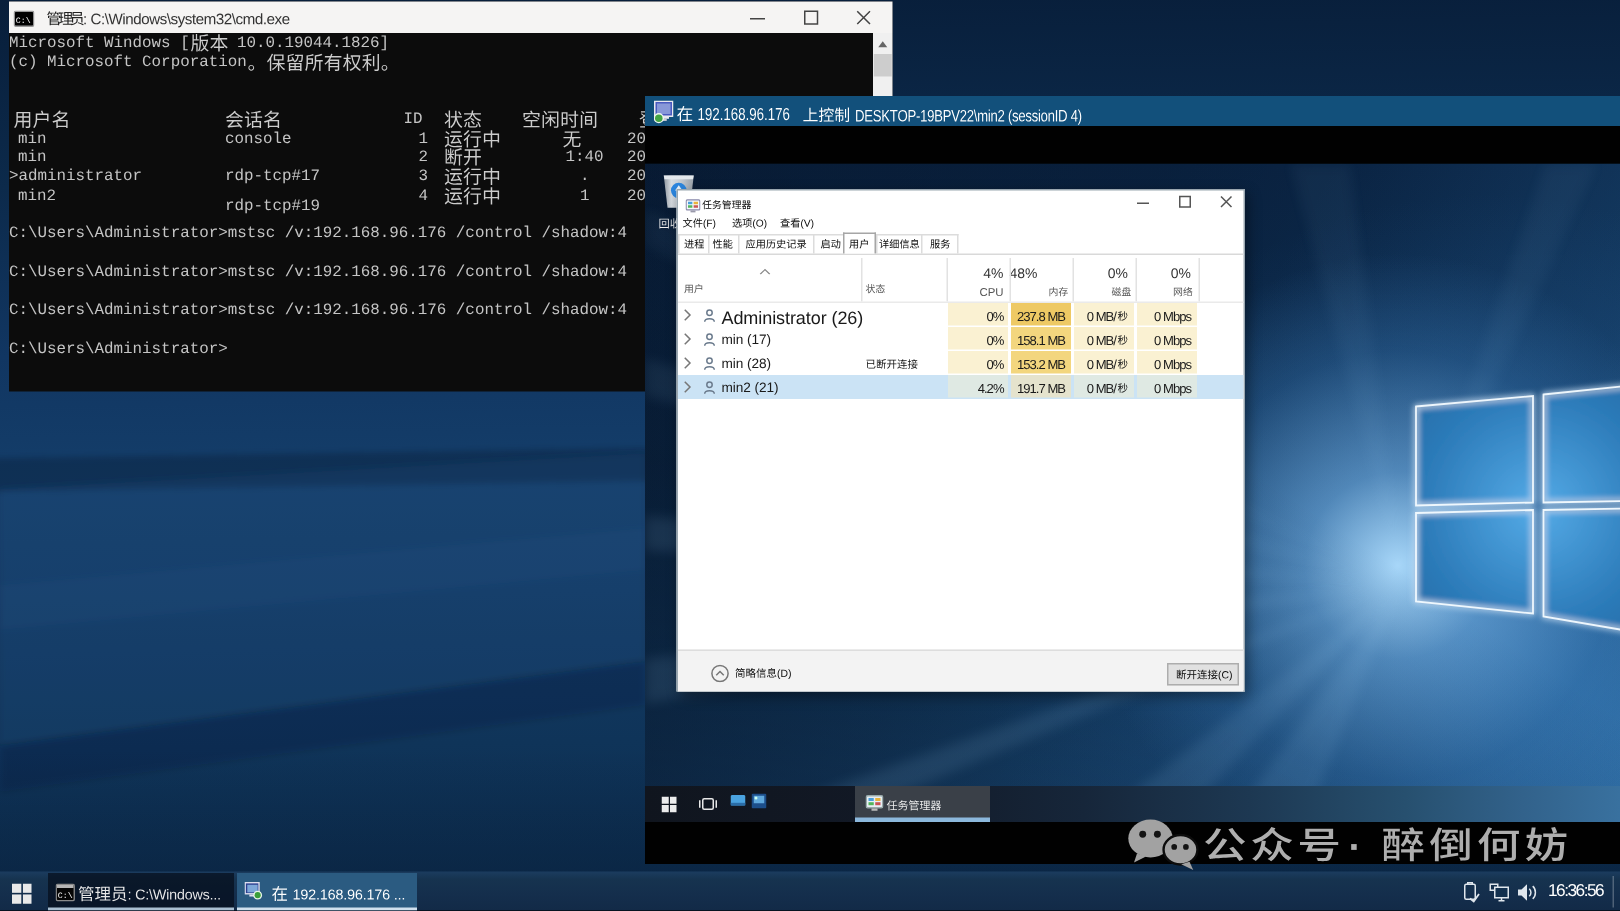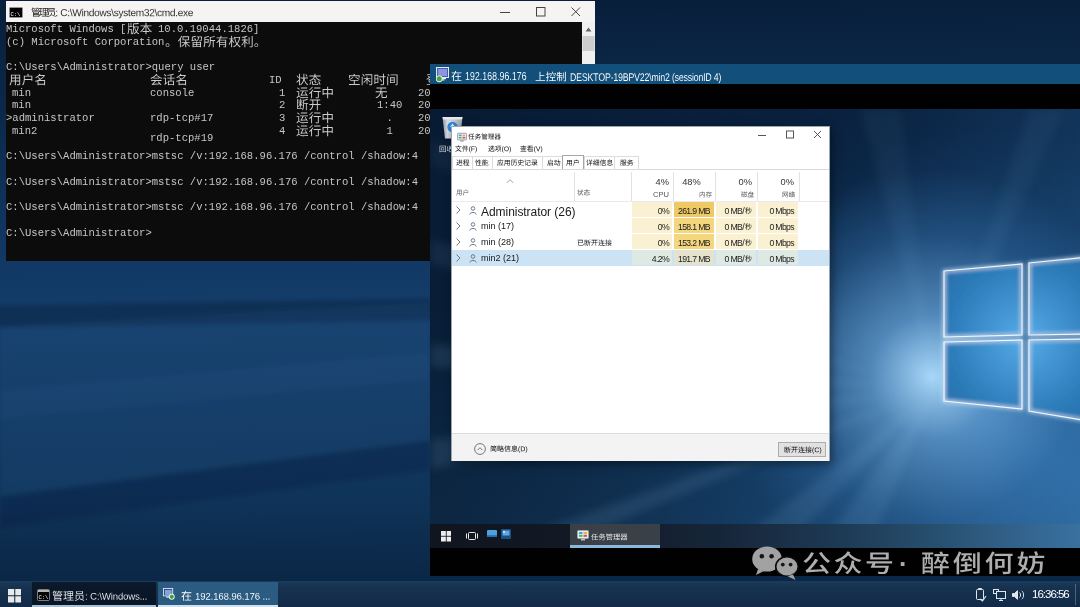--- a/index.html
+++ b/index.html
@@ -208,21 +208,20 @@
     <svg style="position:absolute;left:164.6px;top:34.9px;overflow:visible" width="101.6" height="15.1" viewBox="0 -900 8067 1200" fill="#cdcdcd">
       <use href="#G3002c" x="0"></use>
       <use href="#G4FDDc" x="1008"></use>
       <use href="#G7559c" x="2017"></use>
       <use href="#G6240c" x="3025"></use>
       <use href="#G6709c" x="4034"></use>
       <use href="#G6743c" x="5042"></use>
       <use href="#G5229c" x="6050"></use>
       <use href="#G3002c" x="7059"></use>
     </svg>
-    <div class="m" style="left:6.0px;top:61.32px;color:#c5c5c5">C:\Users\Administrator&gt;query user</div>
     <svg style="position:absolute;left:8.5px;top:73.0px;overflow:visible" width="38.1" height="15.1" viewBox="0 -900 3025 1200" fill="#cdcdcd">
       <use href="#G7528c" x="0"></use>
       <use href="#G6237c" x="1008"></use>
       <use href="#G540Dc" x="2017"></use>
     </svg>
     <svg style="position:absolute;left:150.0px;top:73.0px;overflow:visible" width="38.1" height="15.1" viewBox="0 -900 3025 1200" fill="#cdcdcd">
       <use href="#G4F1Ac" x="0"></use>
       <use href="#G8BDDc" x="1008"></use>
       <use href="#G540Dc" x="2017"></use>
     </svg>
@@ -556,21 +555,21 @@
     </svg>
     <svg style="position:absolute;left:577.0px;top:188.6px;overflow:visible" width="13.2" height="7.9" viewBox="0 -900 2000 1200" fill="#555555">
       <use href="#G72B6c" x="0"></use>
       <use href="#G6001c" x="1000"></use>
     </svg>
     <svg class="a" style="left:506px;top:178.5px" width="8" height="4.5" viewBox="0 0 10 5">
       <path d="M1 4.5 L5 0.5 L9 4.5" fill="none" stroke="#888" stroke-width="1"></path>
     </svg>
     <div class="a" style="right:0"></div>
     <div class="a" style="left:631px;top:176.5px;width:38px;font-size:9.3px;color:#333;text-align:right">4%</div>
-    <div class="a" style="left:673px;top:176.5px;width:37px;font-size:9.3px;color:#333;text-align:center">48%</div>
+    <div class="a" style="left:673px;top:176.5px;width:37px;font-size:9.3px;color:#333;text-align:left">48%</div>
     <div class="a" style="left:715px;top:176.5px;width:37px;font-size:9.3px;color:#333;text-align:right">0%</div>
     <div class="a" style="left:757px;top:176.5px;width:37px;font-size:9.3px;color:#333;text-align:right">0%</div>
     <div class="a" style="left:631px;top:190px;width:38px;font-size:7.6px;color:#555;text-align:right">CPU</div>
     <svg style="position:absolute;left:698.7px;top:190.6px;overflow:visible" width="13.2" height="7.9" viewBox="0 -900 2000 1200" fill="#555555">
       <use href="#G5185c" x="0"></use>
       <use href="#G5B58c" x="1000"></use>
     </svg>
     <svg style="position:absolute;left:741.2px;top:190.6px;overflow:visible" width="13.2" height="7.9" viewBox="0 -900 2000 1200" fill="#555555">
       <use href="#G78C1c" x="0"></use>
       <use href="#G76D8c" x="1000"></use>
@@ -592,21 +591,21 @@
     <div class="a" style="left:757.5px;top:202.0px;width:40.5px;height:15px;background:#faf1d2"></div>
     <svg class="a" style="left:456px;top:206.0px" width="5" height="8" viewBox="0 0 5 8">
       <path d="M0.5 0.5 L4 4 L0.5 7.5" fill="none" stroke="#777" stroke-width="1"></path>
     </svg>
     <svg class="a" style="left:468.5px;top:205.5px" width="8" height="9" viewBox="0 0 8 9" fill="none" stroke="#6b7b8d" stroke-width="1">
       <circle cx="4" cy="2.5" r="1.8"></circle>
       <path d="M0.8 8.5 C0.8 5.8 7.2 5.8 7.2 8.5"></path>
     </svg>
     <div class="a" style="left:481px;top:204.8px;font-size:12px;color:#1a1a1a;letter-spacing:-0.05px">Administrator (26)</div>
     <div class="a" style="left:631px;top:206.0px;width:38px;font-size:8.7px;color:#1a1a1a;text-align:right;letter-spacing:-0.65px">0%</div>
-    <div class="a" style="left:673px;top:206.0px;width:37px;font-size:8.7px;color:#1a1a1a;text-align:right;letter-spacing:-0.65px">261.9 MB</div>
+    <div class="a" style="left:673px;top:206.0px;width:37px;font-size:8.7px;color:#1a1a1a;text-align:right;letter-spacing:-0.65px">237.8 MB</div>
     <div class="a" style="left:715px;top:206.0px;width:29px;font-size:8.7px;color:#1a1a1a;text-align:right;letter-spacing:-0.65px">0 MB/</div>
     <svg style="position:absolute;left:744.5px;top:206.7px;overflow:visible" width="7.0" height="8.4" viewBox="0 -900 1000 1200" fill="#1a1a1a">
       <use href="#G79D2c" x="0"></use>
     </svg>
     <div class="a" style="left:757px;top:206.0px;width:37px;font-size:8.7px;color:#1a1a1a;text-align:right;letter-spacing:-0.65px">0 Mbps</div>
     <div class="a" style="left:631.5px;top:218.0px;width:40.5px;height:15px;background:#faf1d2"></div>
     <div class="a" style="left:673.5px;top:218.0px;width:40.5px;height:15px;background:#f3d67e"></div>
     <div class="a" style="left:715.5px;top:218.0px;width:40.5px;height:15px;background:#faf1d2"></div>
     <div class="a" style="left:757.5px;top:218.0px;width:40.5px;height:15px;background:#faf1d2"></div>
     <svg class="a" style="left:456px;top:222.0px" width="5" height="8" viewBox="0 0 5 8">

